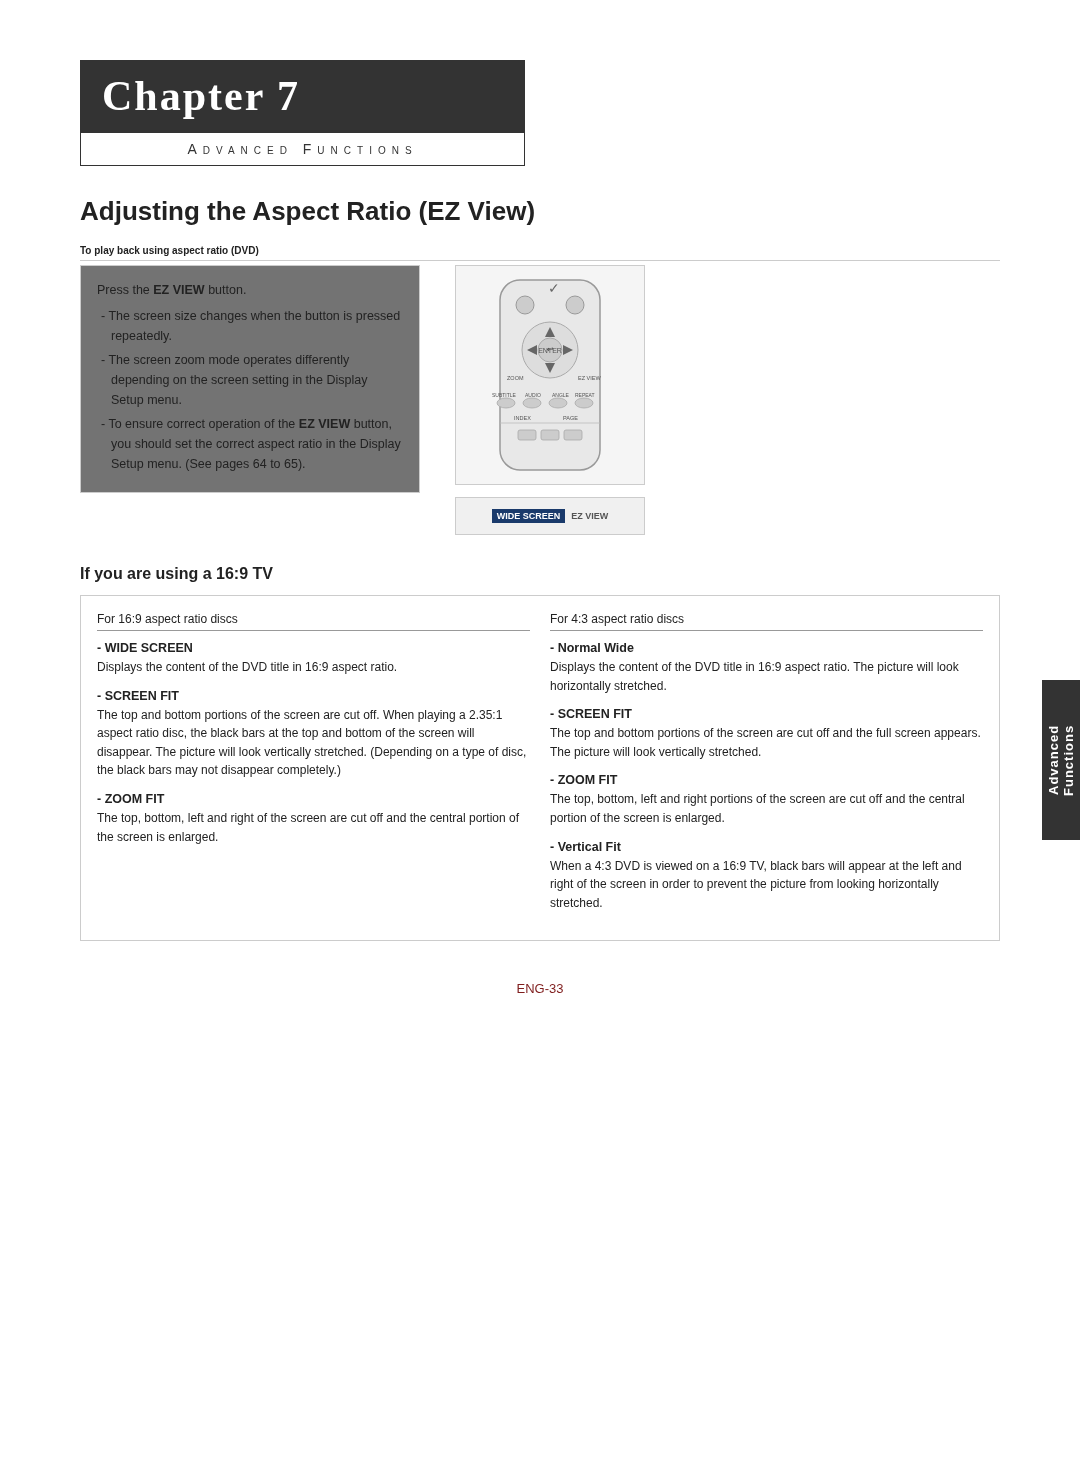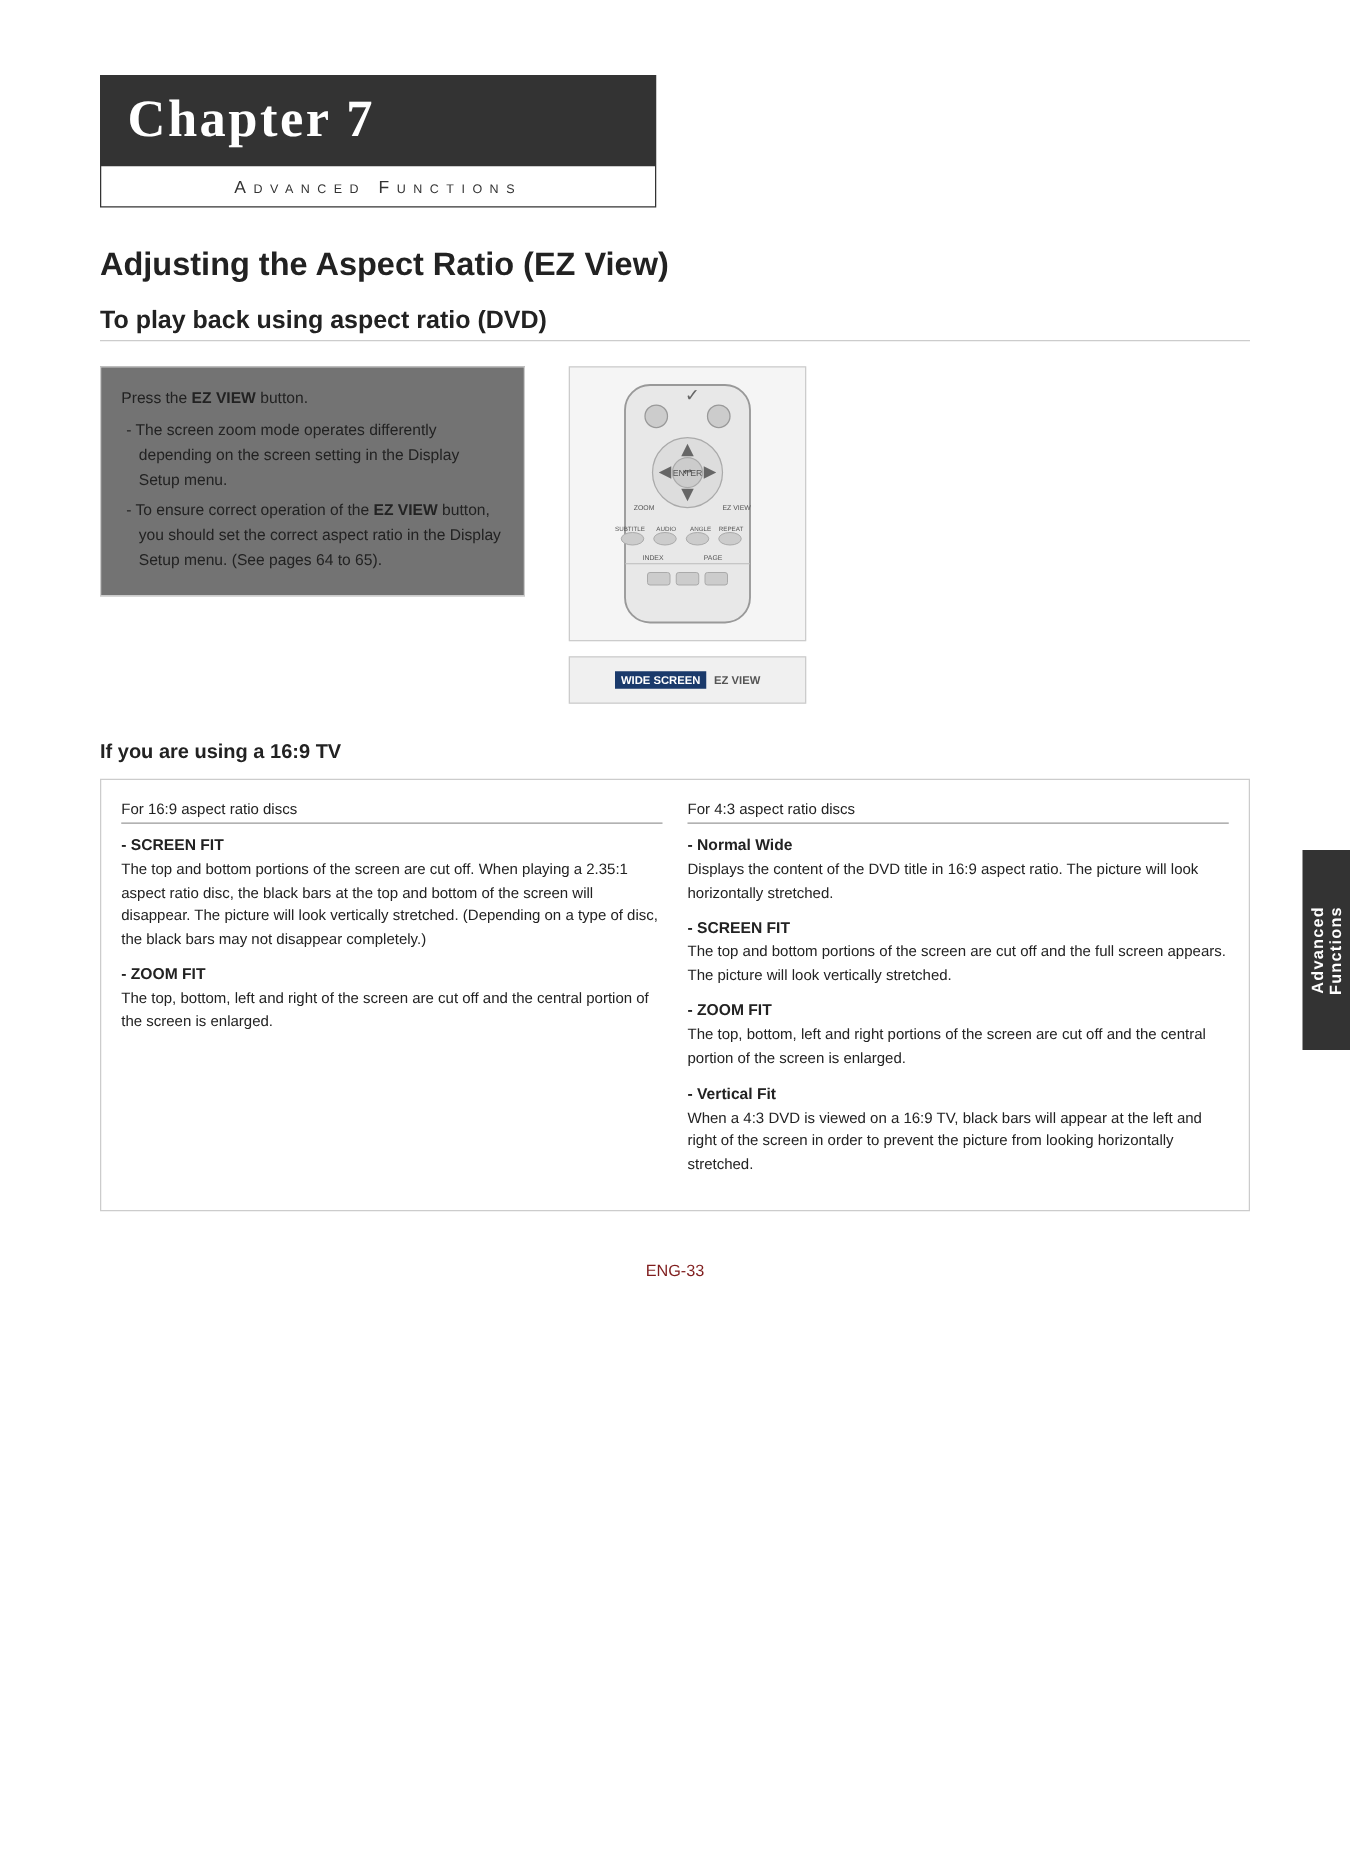--- a/index.html
+++ b/index.html
@@ -49,23 +49,23 @@
     .section-title {
       font-size: 26px;
       font-weight: bold;
       margin-top: 30px;
       margin-bottom: 18px;
       font-family: Arial, Helvetica, sans-serif;
     }
 
     
     .subsection-heading {
-      font-size: 20px;
-      font-weight: bold;
-      margin-bottom: 20px;
+      font-size: 10px;
+      font-weight: bold;
+      margin-bottom: 4px;
       border-bottom: 1px solid #ccc;
       padding-bottom: 4px;
     }
 
     
     .playback-section {
       display: flex;
       gap: 30px;
       margin-bottom: 30px;
     }
@@ -254,20 +254,21 @@
 
   <h1 class="section-title">Adjusting the Aspect Ratio (EZ View)</h1>
 
   <div class="subsection-heading">To play back using aspect ratio (DVD)</div>
 
   <div class="playback-section">
 
     <div class="playback-left">
       <div class="playback-instructions">
         <p>Press the <span class="bold">EZ VIEW</span> button.</p>
+        <p class="bullet">- The screen size changes when the button is pressed repeatedly.</p>
         <p class="bullet">- The screen zoom mode operates differently depending on the screen setting in the Display Setup menu.</p>
         <p class="bullet">- To ensure correct operation of the <span class="bold">EZ VIEW</span> button, you should set the correct aspect ratio in the Display Setup menu. (See pages 64 to 65).</p>
       </div>
     </div>
 
     <div class="remote-image-area">
 
       <div class="remote-svg-container">
         <svg class="remote-svg" viewBox="0 0 160 200" xmlns="http://www.w3.org/2000/svg">
 
@@ -320,20 +321,24 @@
 
   </div>
 
   <div class="tv-section">
     <h2 class="tv-heading">If you are using a 16:9 TV</h2>
     <div class="tv-columns">
 
       <div class="tv-col">
         <div class="tv-col-heading">For 16:9 aspect ratio discs</div>
         <div class="tv-item">
+          <div class="tv-item-title">- <span>WIDE SCREEN</span></div>
+          <div class="tv-item-text">Displays the content of the DVD title in 16:9 aspect ratio.</div>
+        </div>
+        <div class="tv-item">
           <div class="tv-item-title">- <span>SCREEN FIT</span></div>
           <div class="tv-item-text">The top and bottom portions of the screen are cut off. When playing a 2.35:1 aspect ratio disc, the black bars at the top and bottom of the screen will disappear. The picture will look vertically stretched. (Depending on a type of disc, the black bars may not disappear completely.)</div>
         </div>
         <div class="tv-item">
           <div class="tv-item-title">- <span>ZOOM FIT</span></div>
           <div class="tv-item-text">The top, bottom, left and right of the screen are cut off and the central portion of the screen is enlarged.</div>
         </div>
       </div>
 
       <div class="tv-col">

